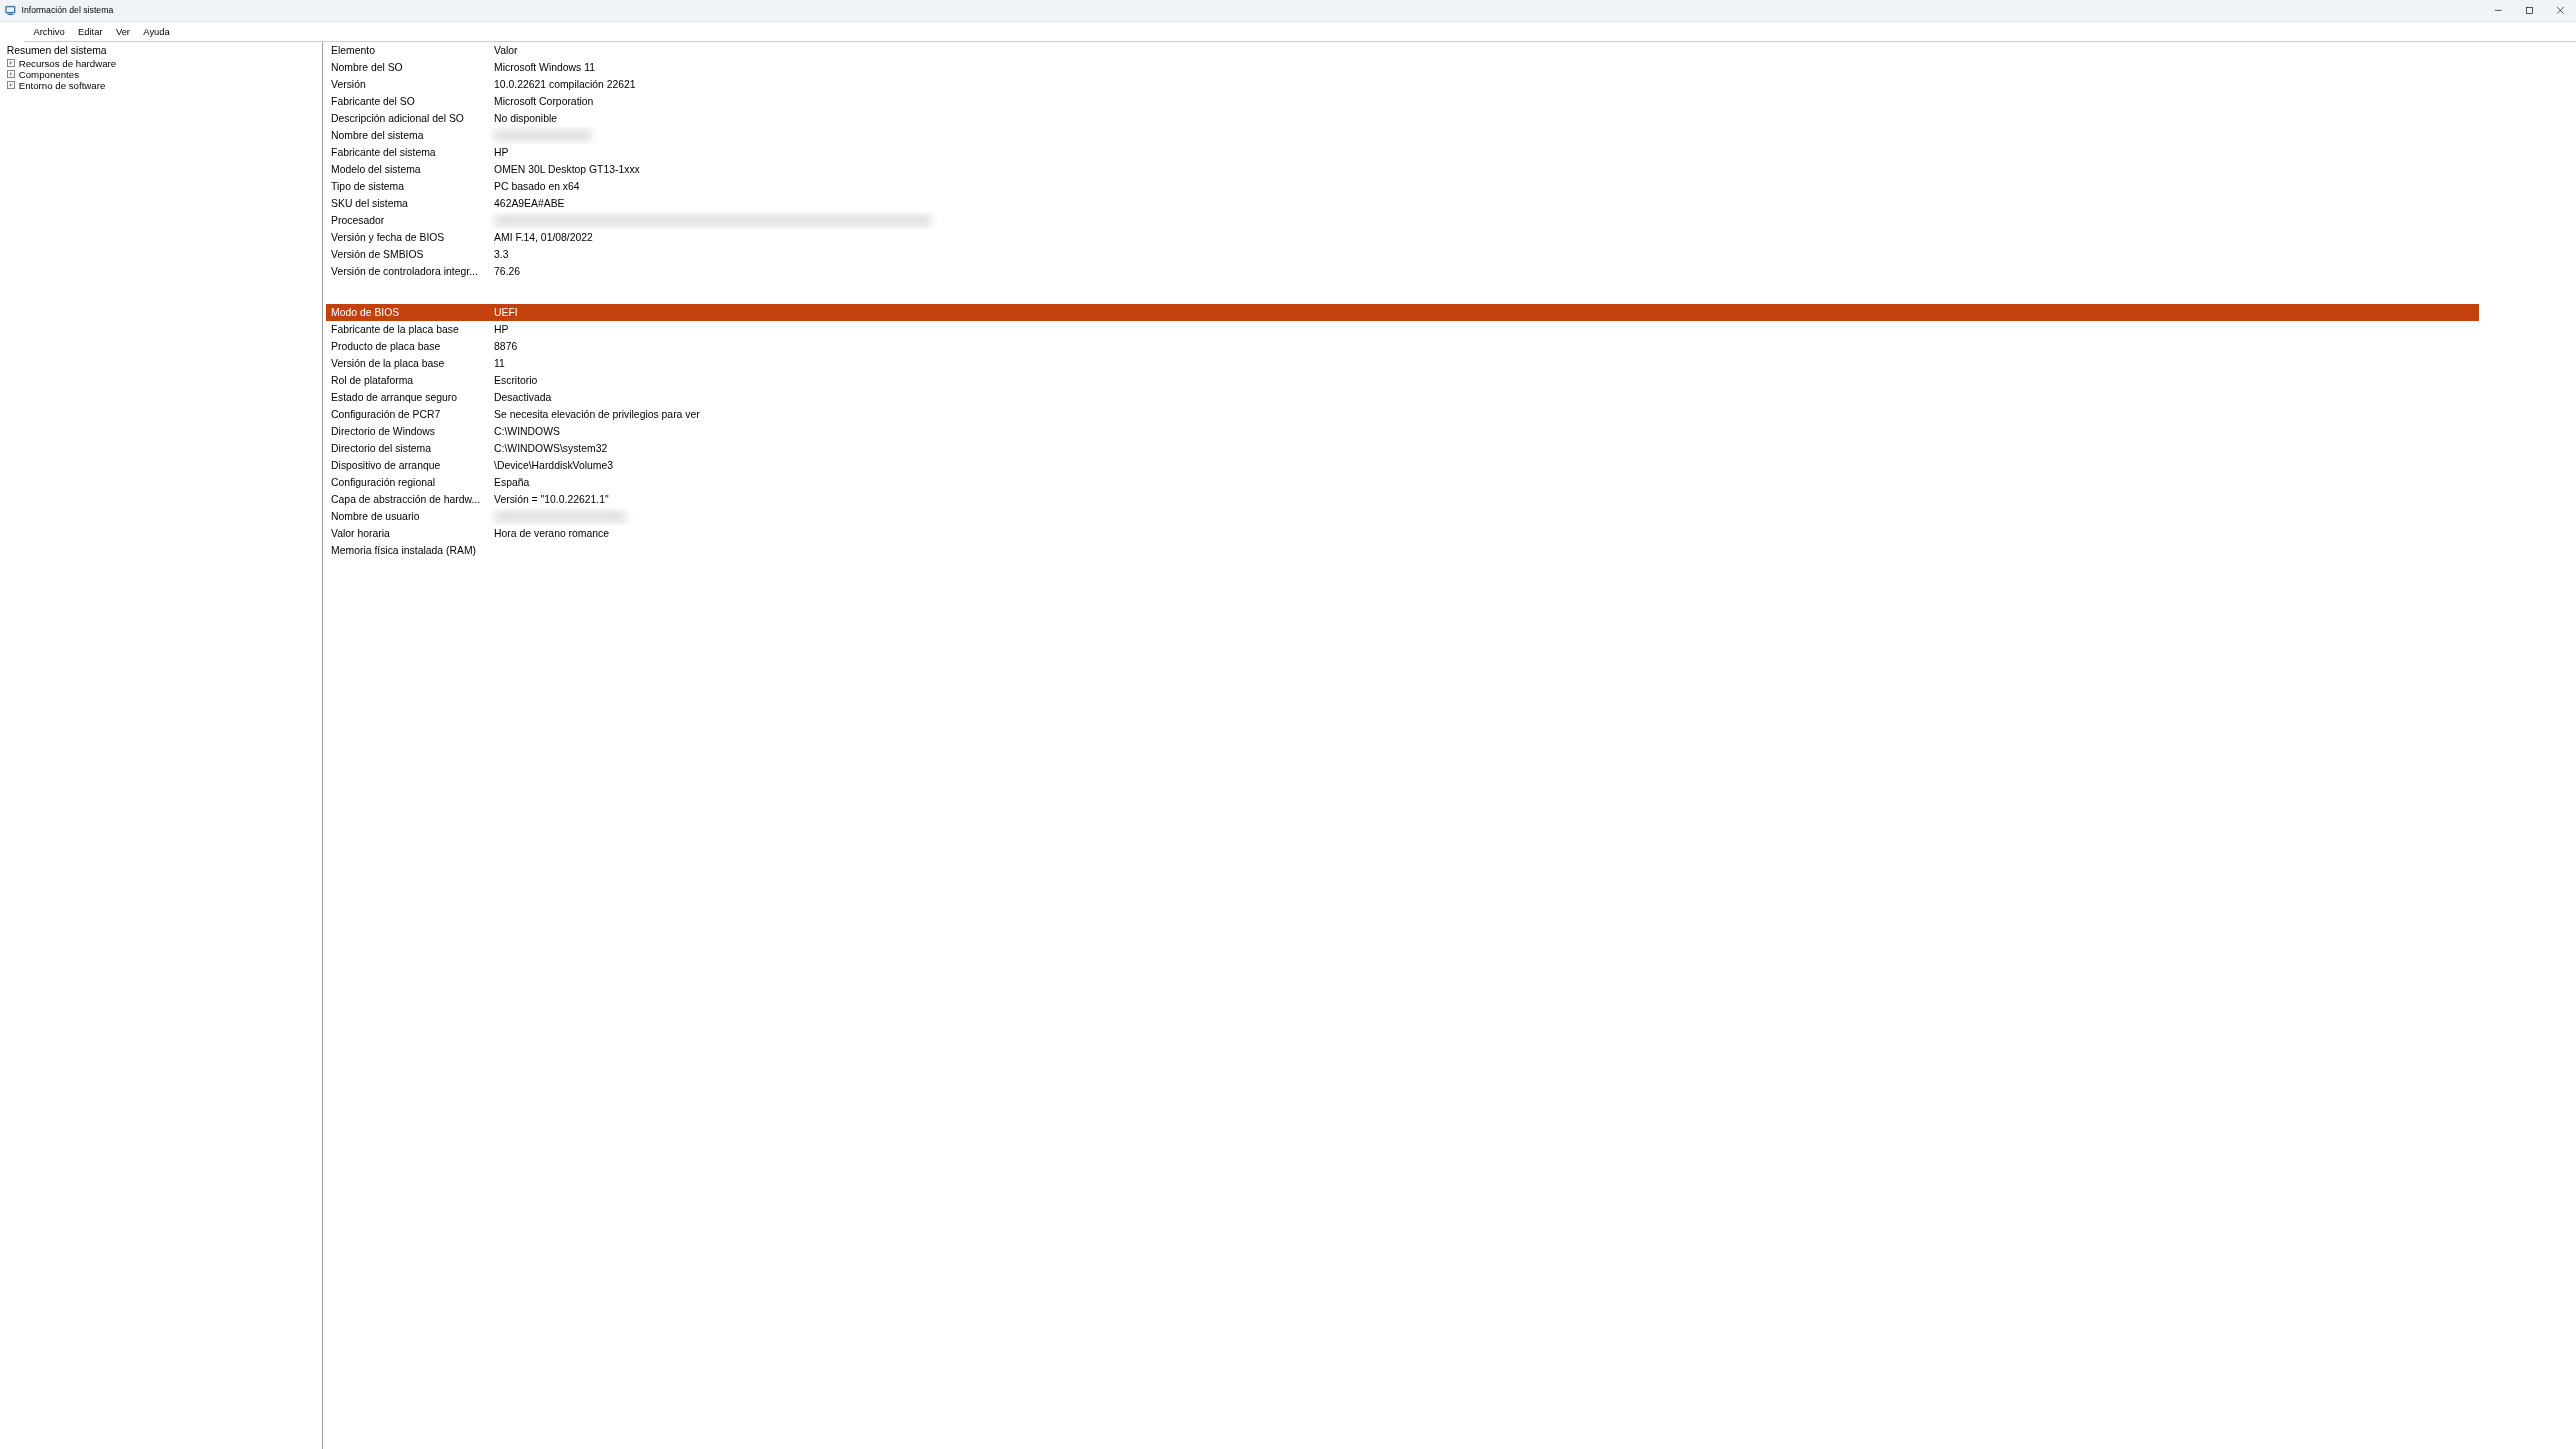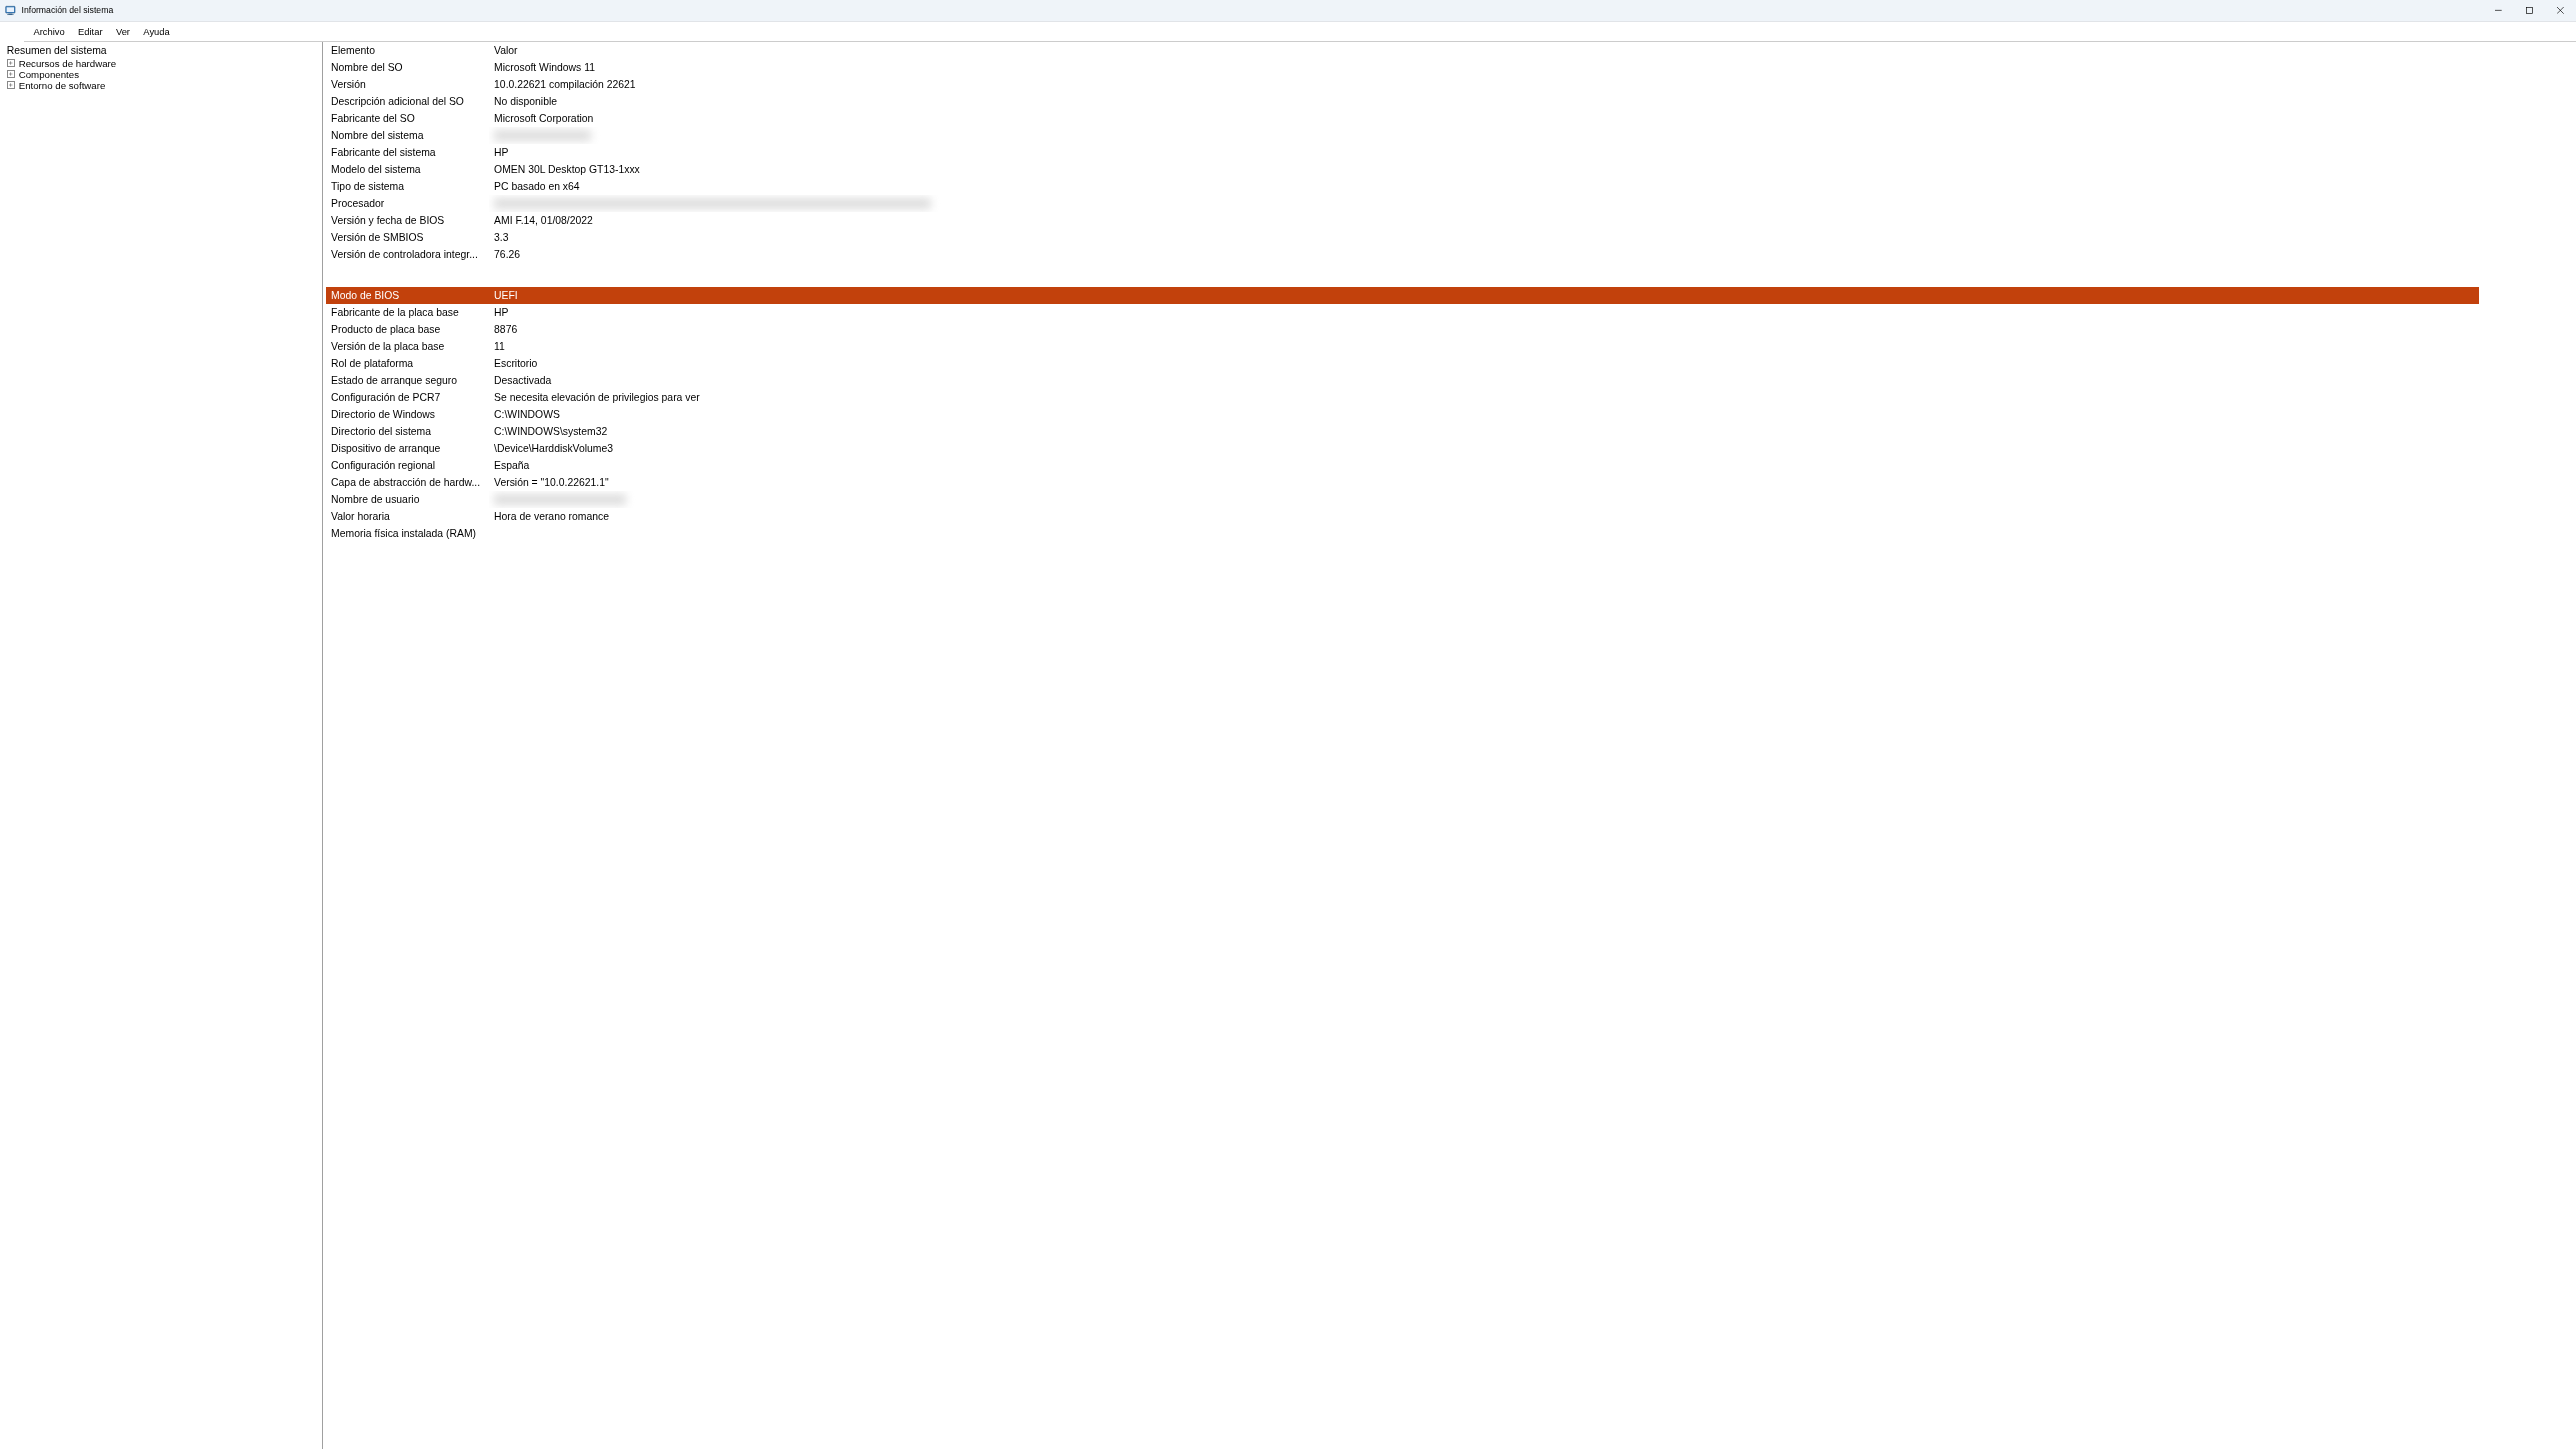--- a/index.html
+++ b/index.html
@@ -132,42 +132,46 @@
 
         <div class="row">
               <div class="col-element">Nombre del SO</div>
               <div class="col-value"><span>Microsoft Windows 11</span></div>
             </div>
             <div class="row">
               <div class="col-element">Versión</div>
               <div class="col-value"><span>10.0.22621 compilación 22621</span></div>
             </div>
             <div class="row">
+              <div class="col-element">Fabricante del SO</div>
+              <div class="col-value"><span>Microsoft Corporation</span></div>
+            </div>
+            <div class="row">
               <div class="col-element">Descripción adicional del SO</div>
               <div class="col-value"><span>No disponible</span></div>
             </div>
             <div class="row">
-              <div class="col-element">Fabricante del SO</div>
-              <div class="col-value"><span>Microsoft Corporation</span></div>
-            </div>
-            <div class="row">
               <div class="col-element">Nombre del sistema</div>
               <div class="col-value blurred"><span>XXXXXXXXXXXXXX</span></div>
             </div>
             <div class="row">
               <div class="col-element">Fabricante del sistema</div>
               <div class="col-value"><span>HP</span></div>
             </div>
             <div class="row">
               <div class="col-element">Modelo del sistema</div>
               <div class="col-value"><span>OMEN 30L Desktop GT13-1xxx</span></div>
             </div>
             <div class="row">
               <div class="col-element">Tipo de sistema</div>
               <div class="col-value"><span>PC basado en x64</span></div>
+            </div>
+            <div class="row">
+              <div class="col-element">SKU del sistema</div>
+              <div class="col-value"><span>462A9EA#ABE</span></div>
             </div>
             <div class="row">
               <div class="col-element">Procesador</div>
               <div class="col-value blurred"><span>XXXXXXXXXXXXXXXXXXXXXXXXXXXXXXXXXXXXXXXXXXXXXXXXXXXXXXXXXXXXXXX</span></div>
             </div>
             <div class="row">
               <div class="col-element">Versión y fecha de BIOS</div>
               <div class="col-value"><span>AMI F.14, 01/08/2022</span></div>
             </div>
             <div class="row">

